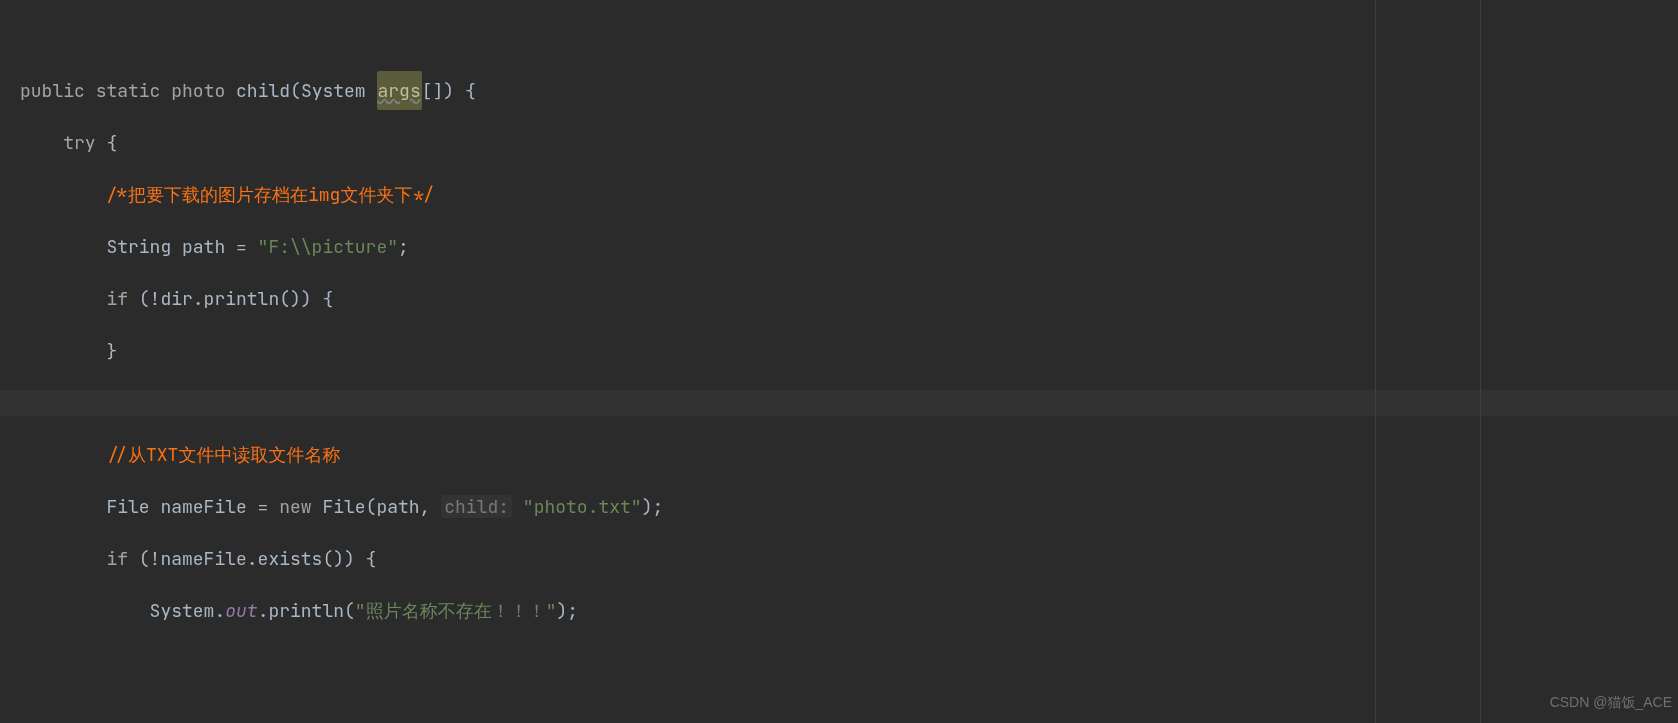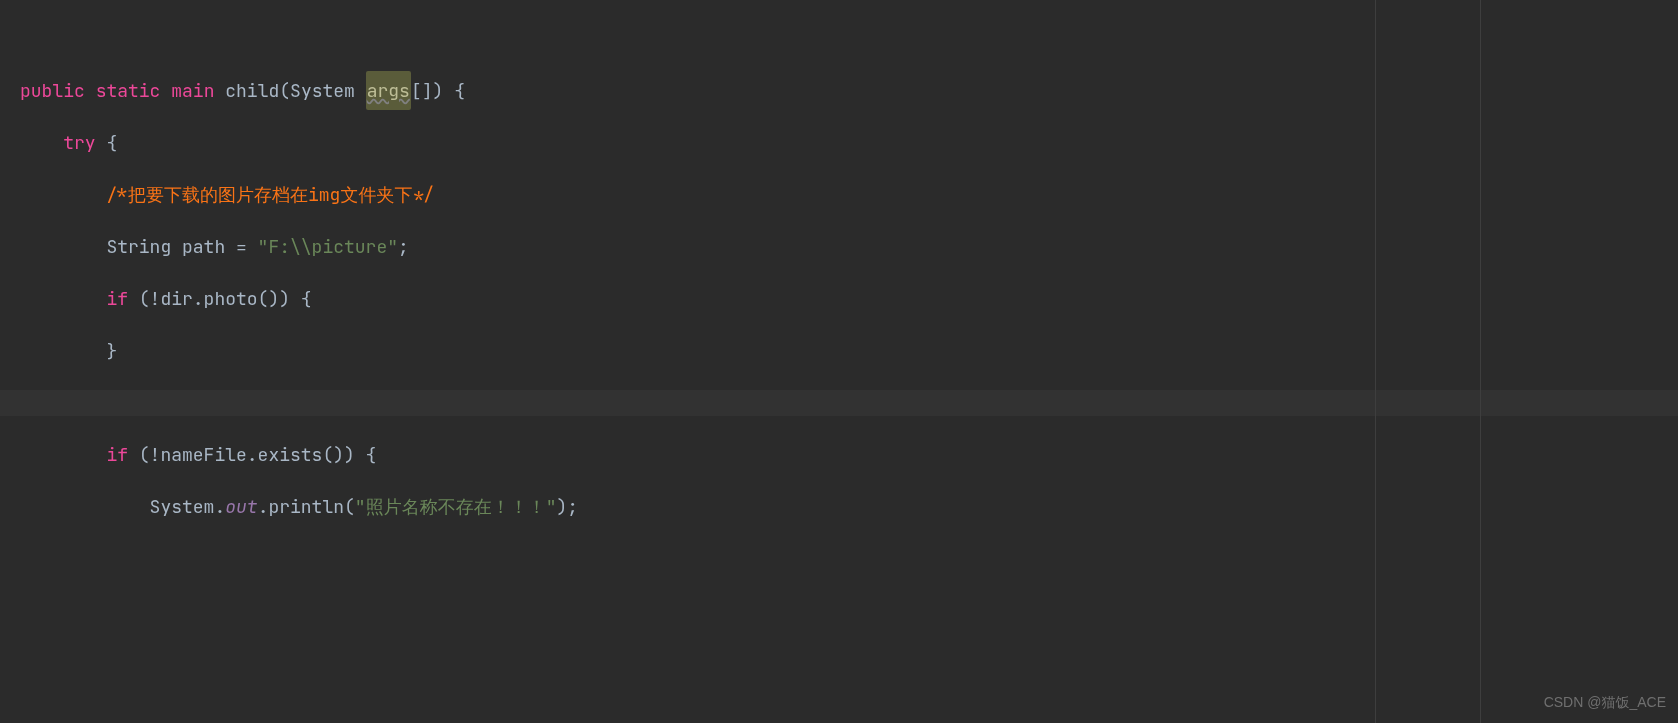--- a/index.html
+++ b/index.html
@@ -1,43 +1,45 @@
 <!DOCTYPE html>
 <html><head>
 <meta charset="utf-8">
 <style>
   html,body{margin:0;padding:0;background:#2b2b2b;color:#a9b7c6;font-family:"JetBrains Mono","Consolas","Menlo",monospace;font-size:18px;line-height:26px;}
   .editor{position:relative;width:1678px;height:723px;overflow:hidden;white-space:pre;box-sizing:border-box;}
   .line{display:block;padding:0 20px;}
   .line.hl{background:#323232;}
-  .kw{color:#ec4899;}
+  .kw{color:#a3a3a3;}
   .str{color:#6A8759;}
   .cmt{color:#f97316;}
   .field{color:#9876aa;font-style:italic;}
   .hint{color:#787878;background:#333333;border-radius:3px;padding:0 3px;}
   .boxed{background:#5a5c3a;color:#bdbd96;border-radius:2px;padding:8px 1px;}
   .wavy{text-decoration:underline wavy #808080;}
   .rmargin{position:absolute;top:0;bottom:0;width:0;border-right:1px solid #3e3e3e;}
   .rmargin.a{left:1375px;}
   .rmargin.b{left:1480px;}
-  .watermark{position:absolute;right:12px;bottom:8px;color:#6f6f6f;font-size:14px;font-family:Arial,Helvetica,sans-serif;white-space:nowrap;}
+  .watermark{position:absolute;right:6px;bottom:8px;color:#6f6f6f;font-size:14px;font-family:Arial,Helvetica,sans-serif;white-space:nowrap;}
 </style>
 </head>
 <body>
 
 <div class="editor">
 <div class="rmargin a"></div>
 <div class="rmargin b"></div>
-<span class="line"><span class="kw">public</span> <span class="kw">static</span> <span class="kw">main</span> <span>child</span><span>(</span><span>System</span><span> </span><span class="wavy boxed">args</span><span>[]</span><span>)</span><span> {</span></span>
+<span class="line"><span class="kw">public</span> <span class="kw">static</span> <span class="kw">photo</span> <span>child</span><span>(</span><span>System</span><span> </span><span class="wavy boxed">args</span><span>[]</span><span>)</span><span> {</span></span>
 <span class="line">    <span class="kw">try</span><span> {</span></span>
 <span class="line">        <span class="cmt">/*把要下载的图片存档在img文件夹下*/</span></span>
 <span class="line">        <span>String path = </span><span class="str">"F:\\picture"</span><span>;</span></span>
-<span class="line">        <span class="kw">if</span><span> (!dir.photo()) {</span></span>
+<span class="line">        <span class="kw">if</span><span> (!dir.println()) {</span></span>
 <span class="line">        <span>}</span></span>
 <span class="line hl"> </span>
+<span class="line">        <span class="cmt">//从TXT文件中读取文件名称</span></span>
+<span class="line">        <span>File nameFile = </span><span class="kw">new</span><span> File(path, </span><span class="hint">child:</span><span class="str"> "photo.txt"</span><span>);</span></span>
 <span class="line">        <span class="kw">if</span><span> (!nameFile.exists()) {</span></span>
 <span class="line">            <span>System.</span><span class="field">out</span><span>.println(</span><span class="str">"照片名称不存在！！！"</span><span>);</span></span>
 
 
 
 
 
 
 
 

